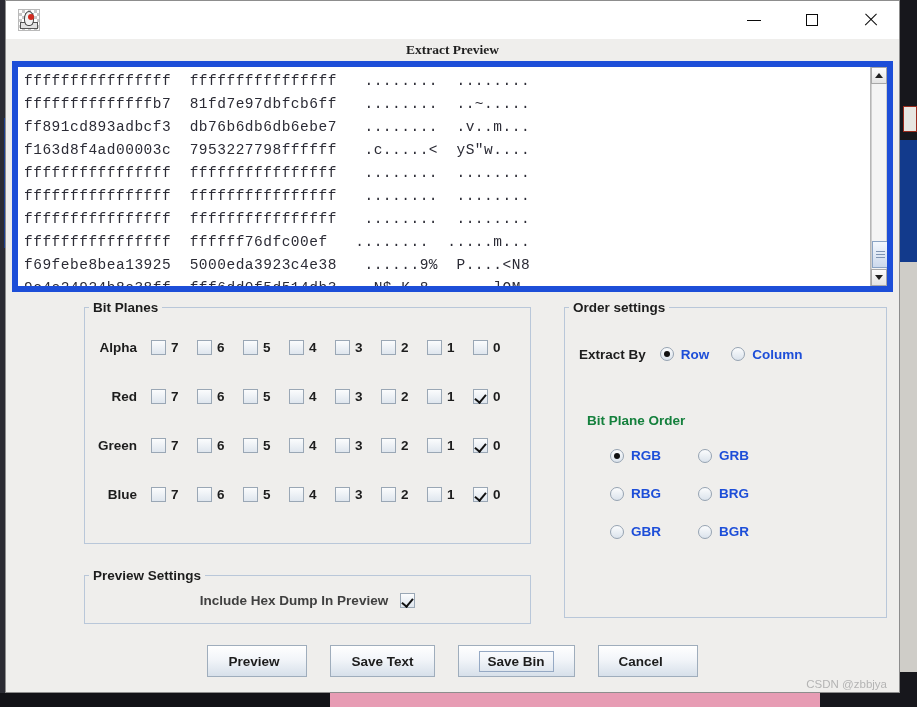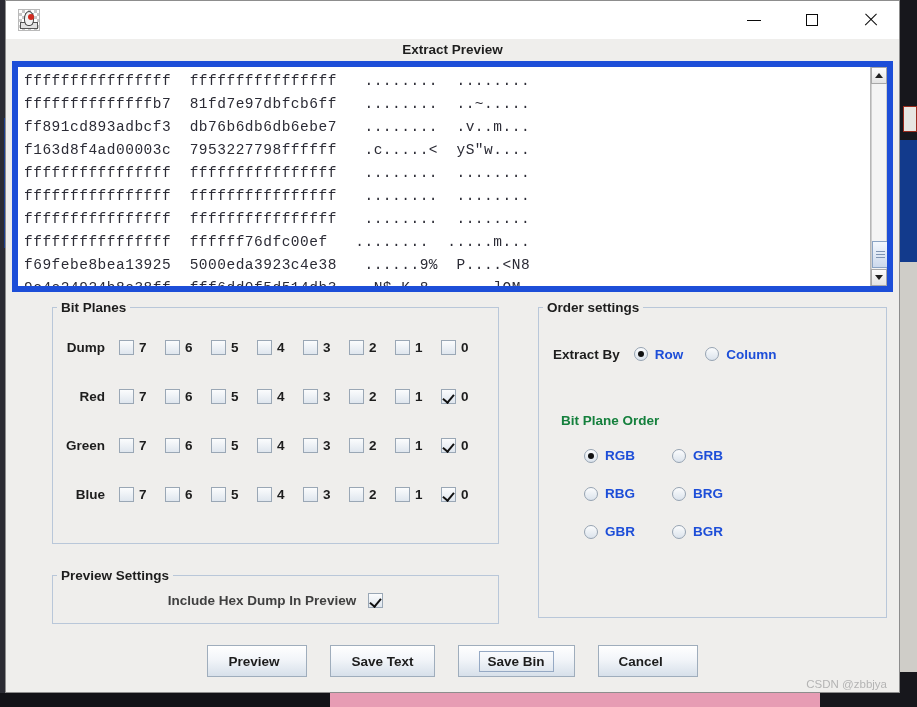--- a/index.html
+++ b/index.html
@@ -168,20 +168,21 @@
   
   #dialog-heading {
     height: 22px;
     background: #efeeec;
     text-align: center;
     font-size: 13.5px;
     font-weight: bold;
     color: #1e1e1e;
     line-height: 22px;
     flex: 0 0 auto;
+    font-family: Liberation Serif, serif;
   }
 
   
   #preview-wrap {
     margin: 0 6px;
     height: 231px;
     background: #ffffff;
     border: 6px solid #1d4ed8;
     box-sizing: border-box;
     display: flex;
@@ -238,21 +239,22 @@
     box-sizing: border-box;
     display: flex; flex-direction: column; justify-content: center; align-items: center; gap: 2px;
   }
   #sb-thumb i { display: block; width: 9px; height: 1px; background: #7f95b3; }
 
   
   #settings {
     flex: 1 1 auto;
     display: flex;
     padding: 8px 6px 0 6px;
-    gap: 6px;
+    gap: 0;
+    margin-left: 32px;
   }
   #col-left { width: 487px; flex: 0 0 487px; padding-left: 40px; box-sizing: border-box; }
   #col-right { flex: 1 1 auto; padding-left: 33px; padding-right: 6px; box-sizing: border-box; }
 
   fieldset.group {
     border: 1px solid #b9c7d9;
     margin: 0;
     padding: 0;
     background: #efeeec;
   }
@@ -473,21 +475,21 @@
   </div>
 
   <div id="settings">
 
     <div id="col-left">
 
       <fieldset class="group" id="fs-bitplanes">
         <legend>Bit Planes</legend>
 
         <div class="bp-row">
-          <div class="bp-label">Dump</div>
+          <div class="bp-label">Alpha</div>
           <div class="bp-cell">
               <span class="cbox"></span>
               <span>7</span>
             </div>
           <div class="bp-cell">
               <span class="cbox"></span>
               <span>6</span>
             </div>
           <div class="bp-cell">
               <span class="cbox"></span>

